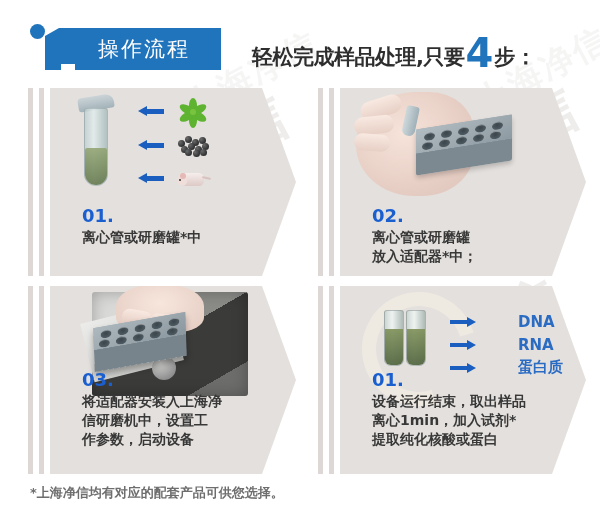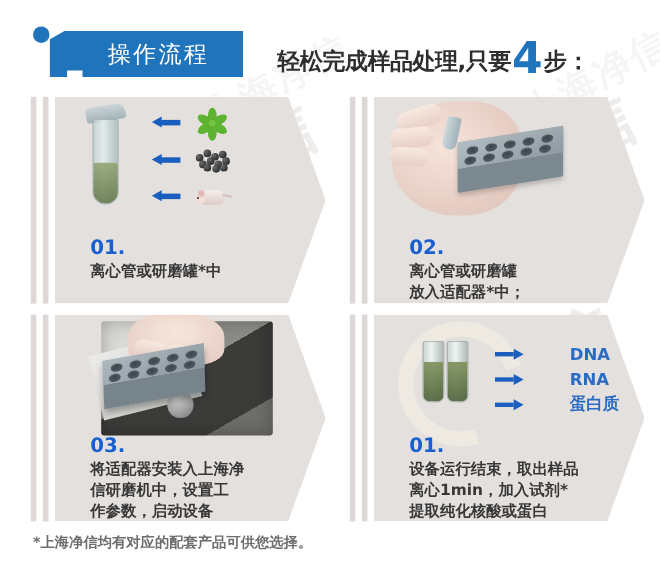--- a/index.html
+++ b/index.html
@@ -281,29 +281,28 @@
     font-family:"DejaVu Sans","Liberation Sans",sans-serif;
     margin-left:36px;
   }
 
   
   .cap{position:absolute;left:32px;width:206px;z-index:4;}
   .cap-num{
     color:#1a5fd0;font-size:18px;font-weight:700;
     line-height:20px;margin-bottom:2px;
     font-family:"DejaVu Sans","Liberation Sans",sans-serif;
-    margin-top:10px;
   }
   .cap-line{
     color:#383838;font-size:14px;font-weight:700;line-height:19px;
     font-family:"DejaVu Sans","Liberation Sans",sans-serif;
     white-space:nowrap;
   }
   .cap-2line{top:118px;}
-  .cap-3line{top:100px;}
+  .cap-3line{top:84px;}
 
   
   .footer{
     position:absolute;left:30px;top:484px;
     color:#6e6e6e;font-size:13px;font-weight:700;
     font-family:"DejaVu Sans","Liberation Sans",sans-serif;
     z-index:10;
   }
 </style>
 </head>

